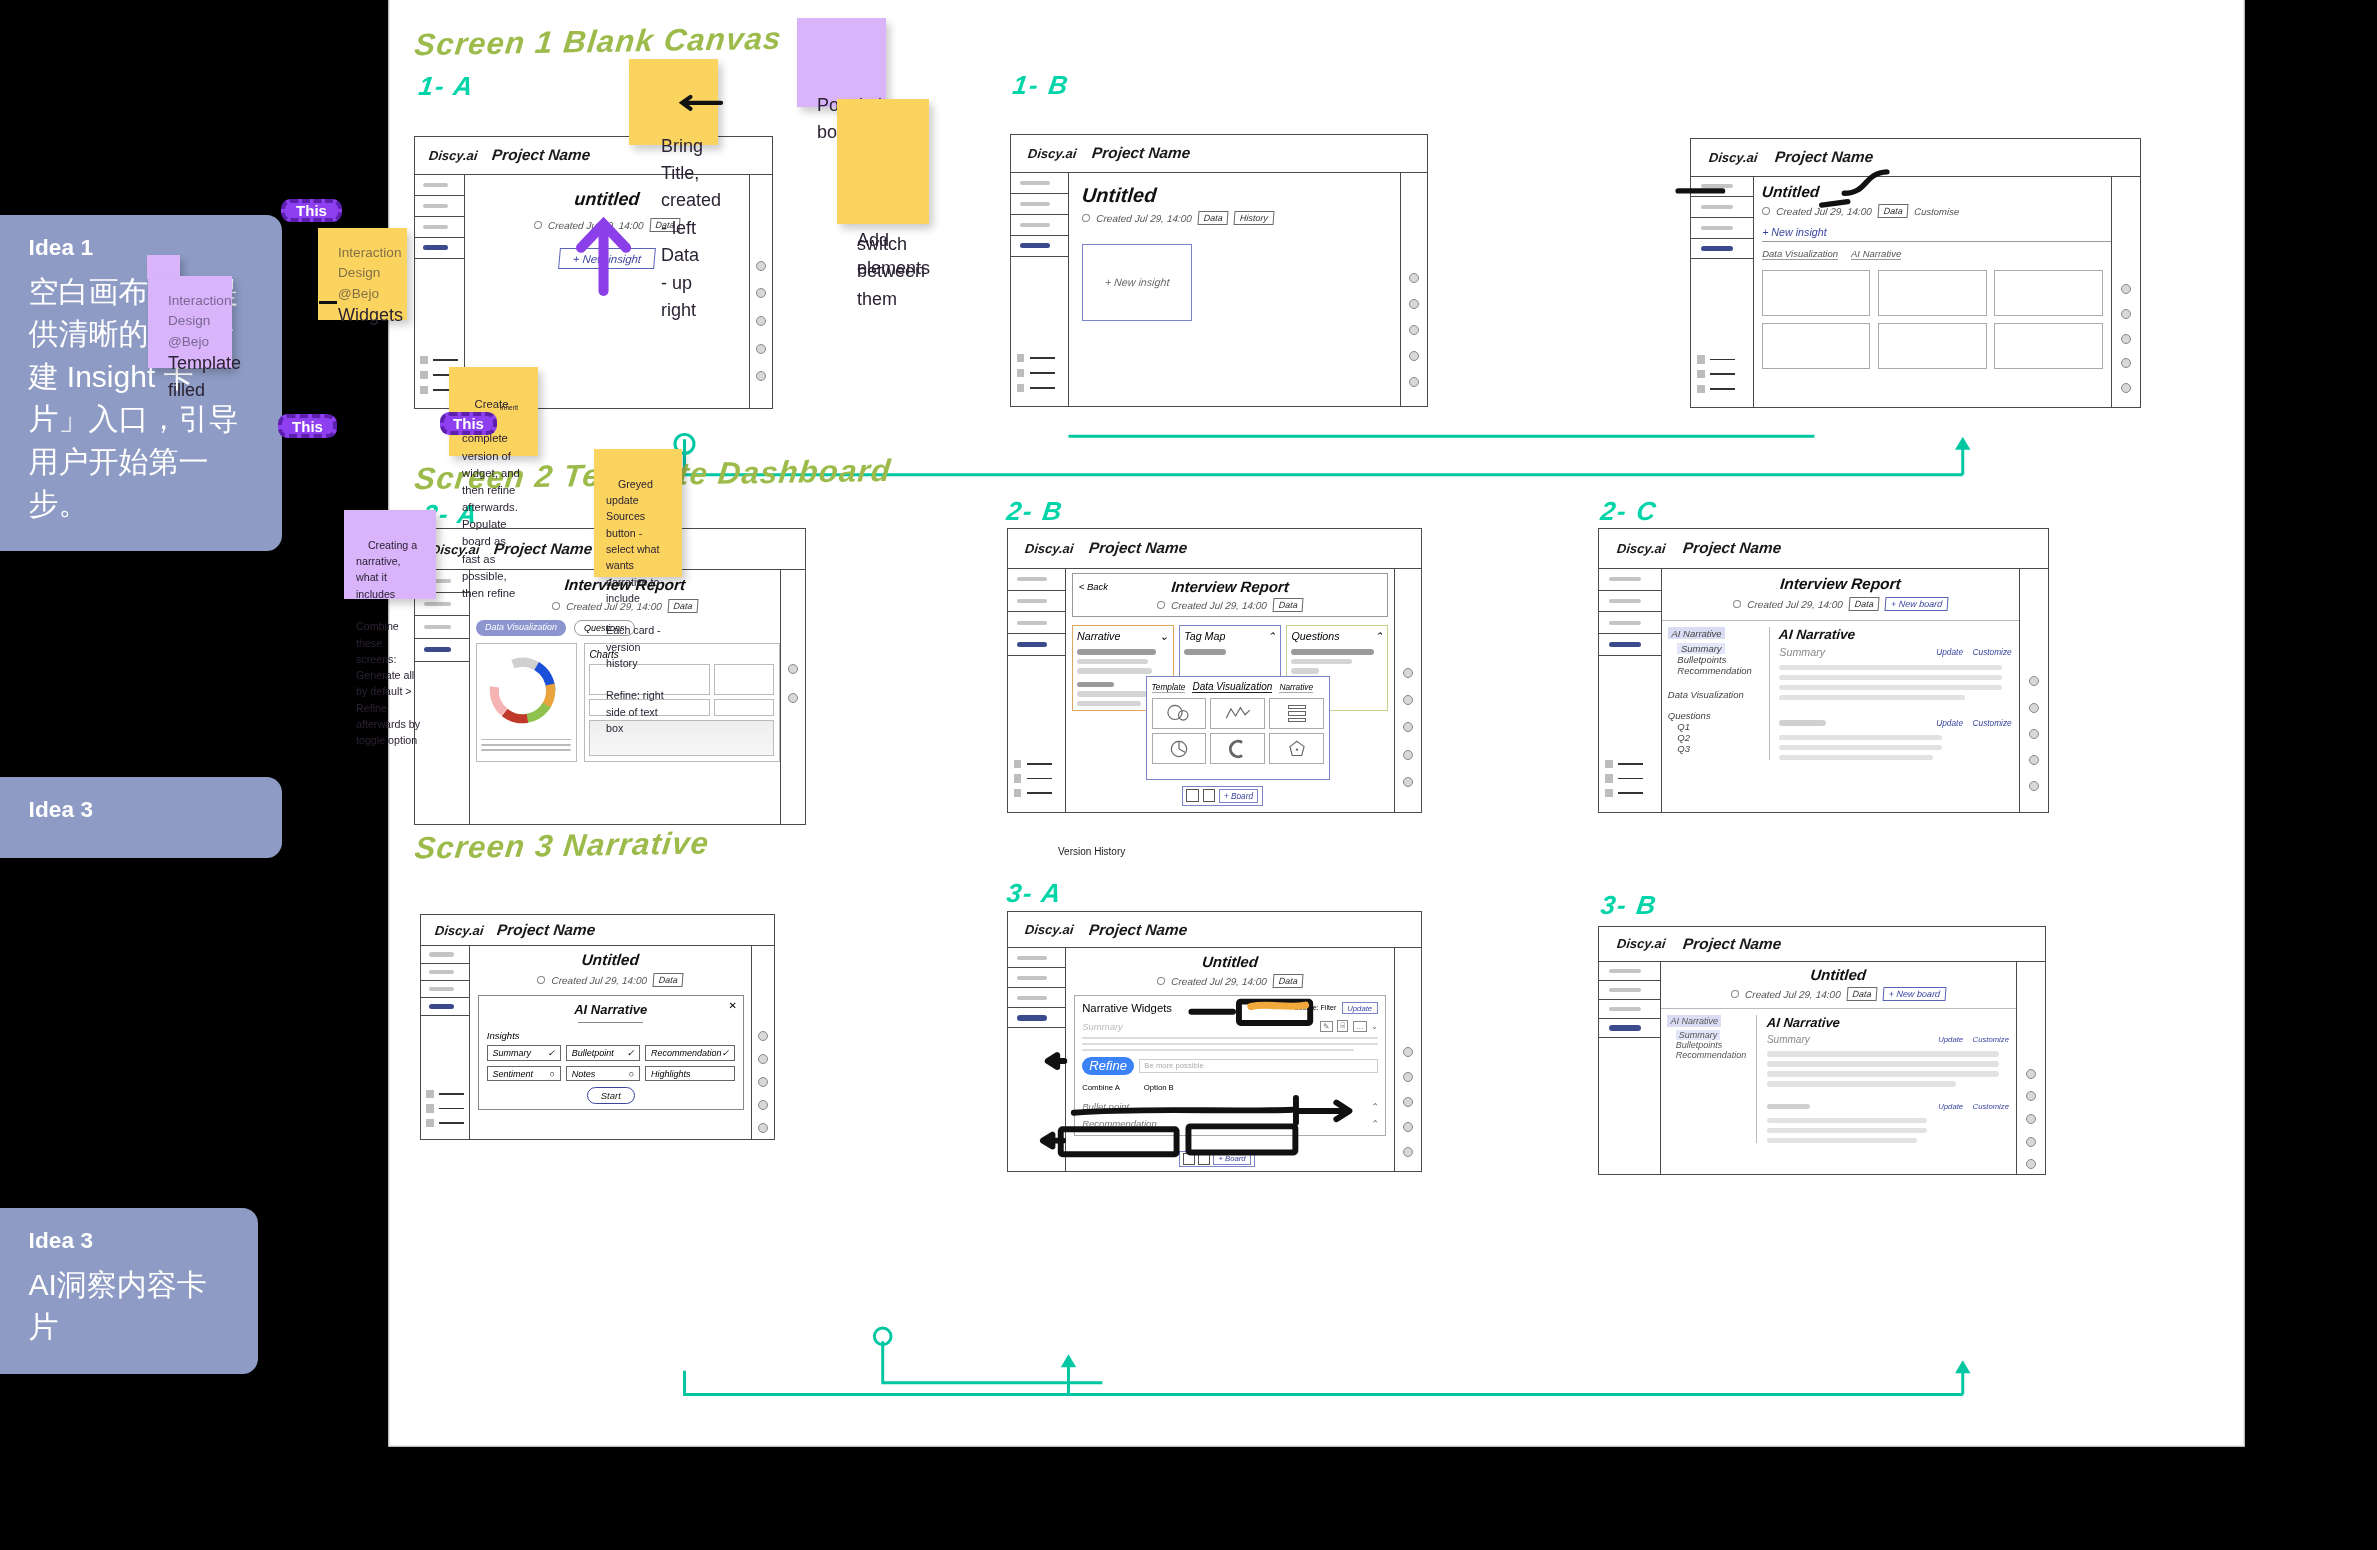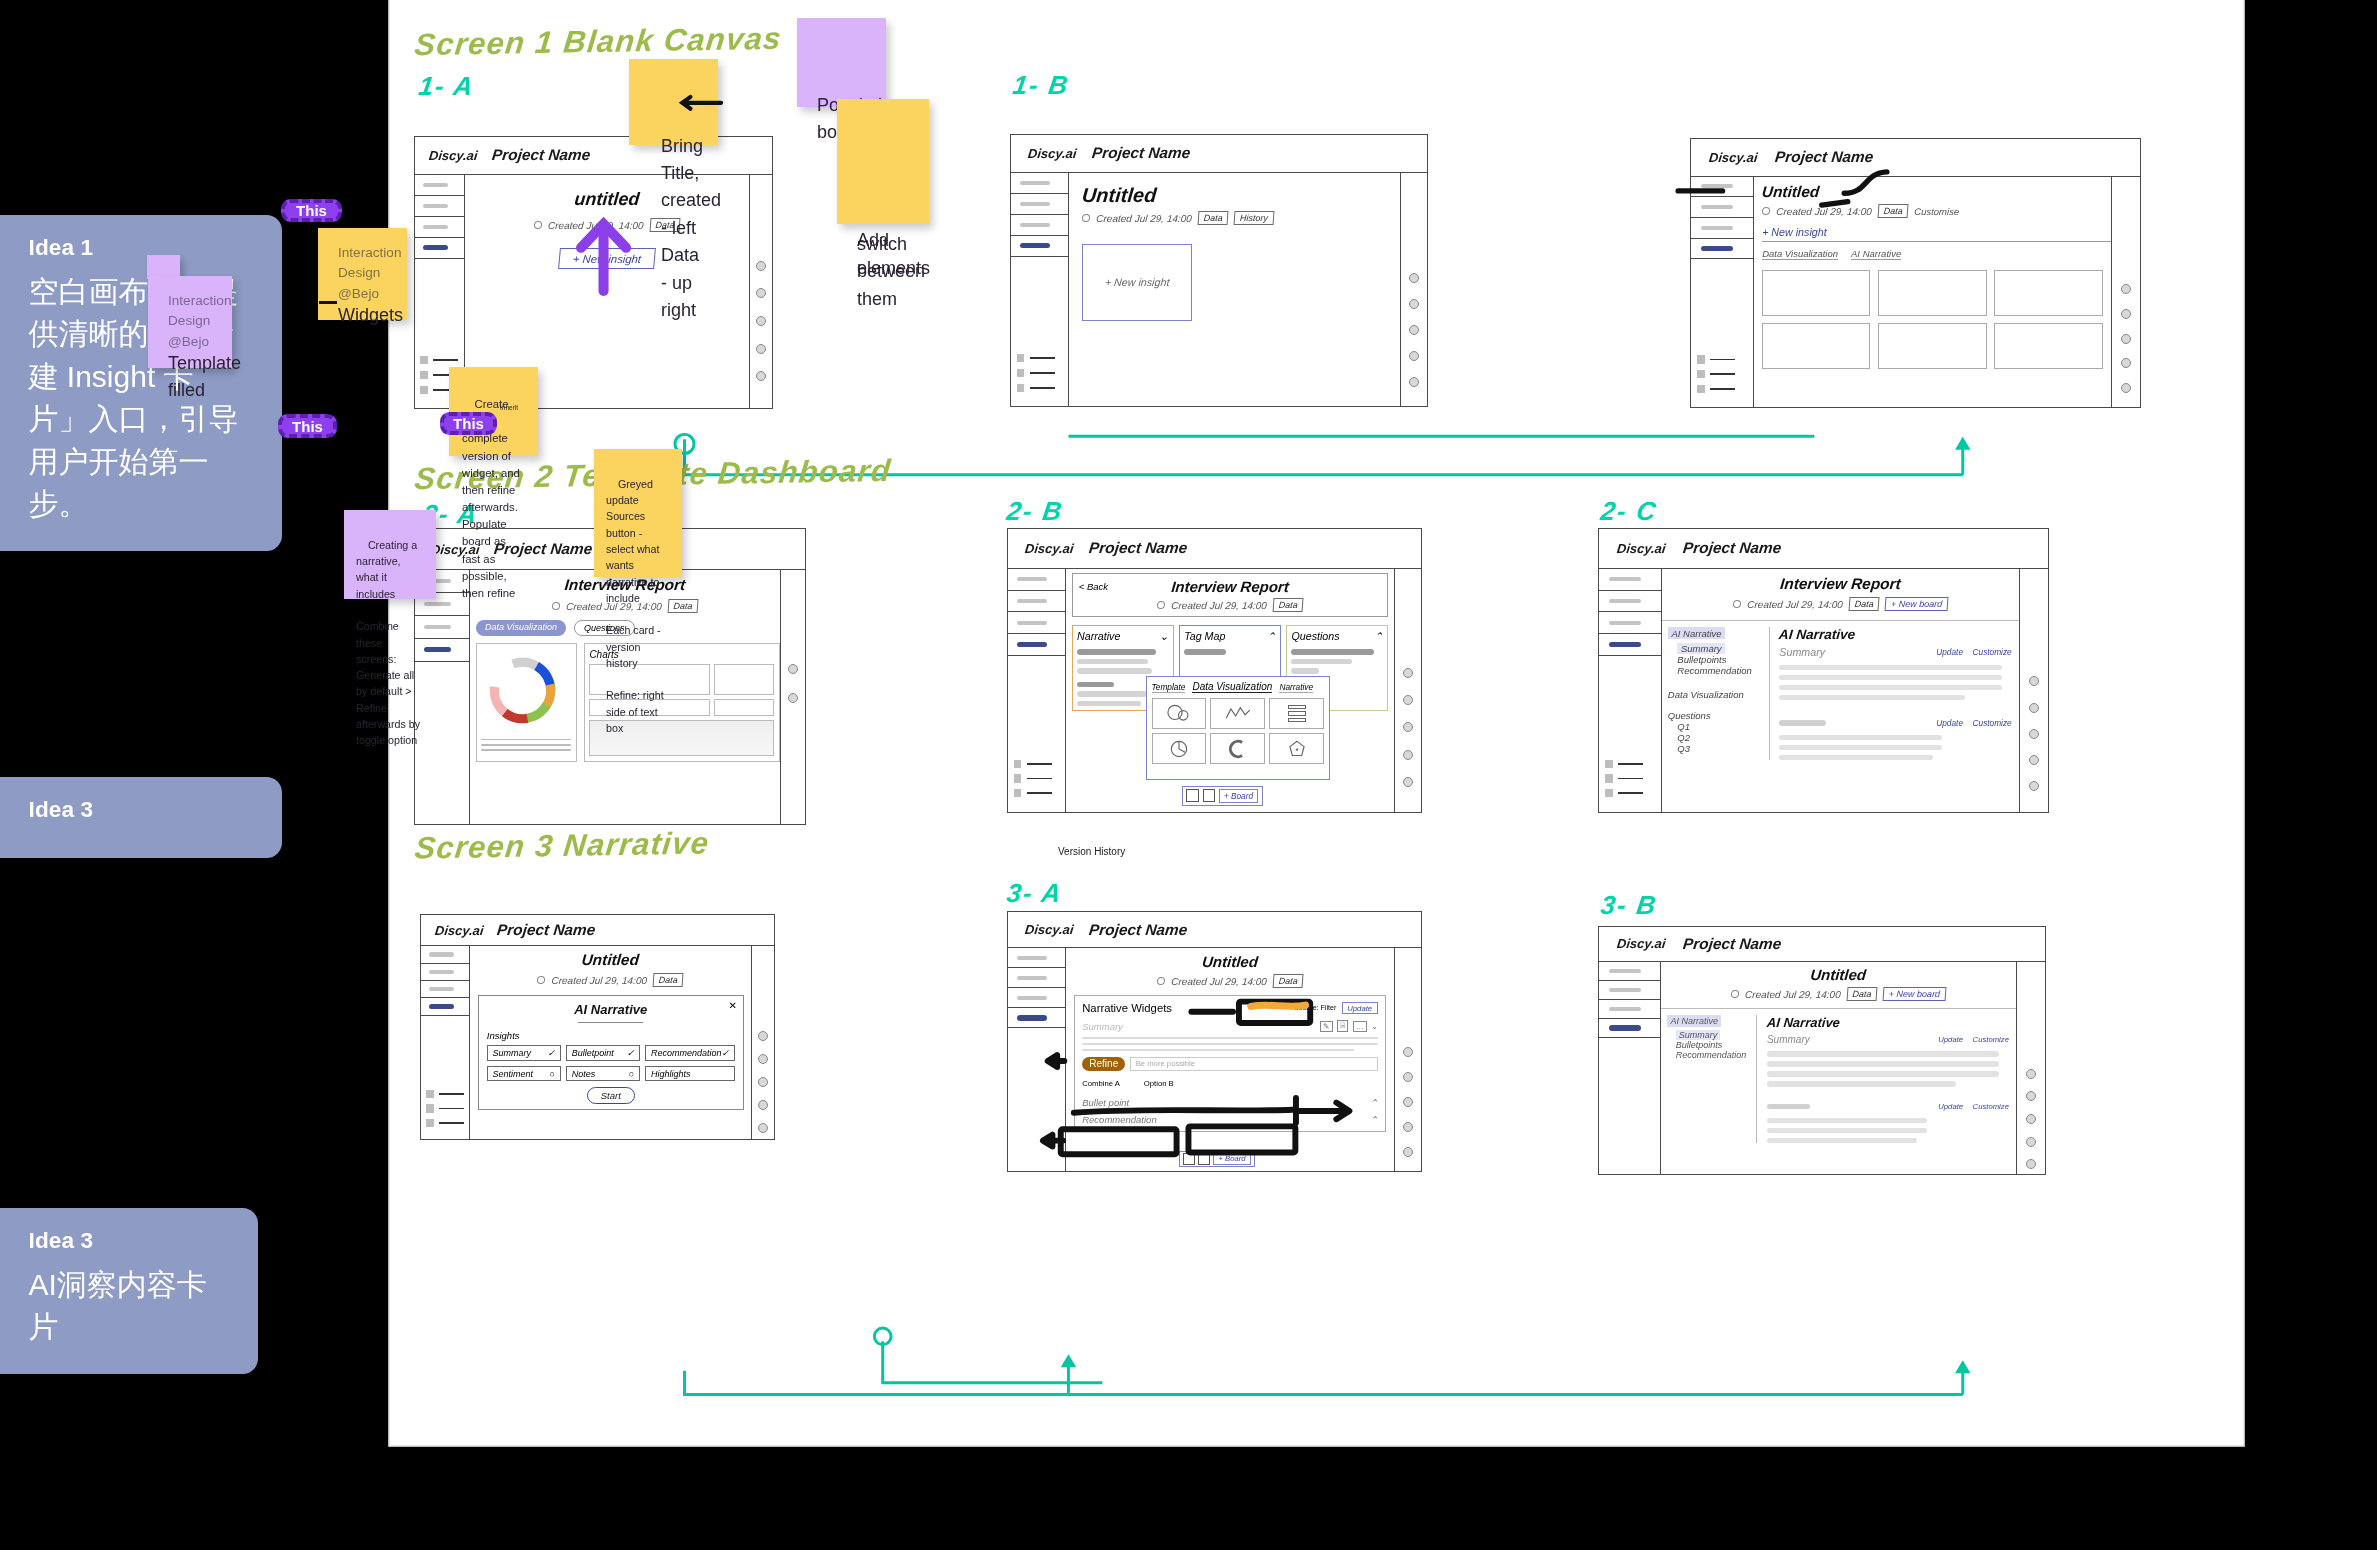--- a/index.html
+++ b/index.html
@@ -749,21 +749,21 @@
               <span style="border:0.6px solid #888;padding:0 2.4px;">✎</span>
               <span style="border:0.6px solid #888;padding:0 2.4px;">⌸</span>
               <span style="border:0.6px solid #888;padding:0 2.4px;">…</span>
               <span>⌄</span>
             </span>
           </div>
           <div class="gline" style="height:1.8px;background:#dcdcdc;margin-top:5.3px;"></div>
           <div class="gline" style="height:1.8px;background:#dcdcdc;margin-top:4.2px;"></div>
           <div class="gline" style="height:1.8px;background:#dcdcdc;margin-top:4.2px;width:92%;"></div>
           <div style="display:flex;gap:4.7px;align-items:center;margin-top:6px;">
-            <span style="background:#a16207;color:#fff;border-radius:593px;padding:1.2px 7.1px;font-size:10px;">Refine</span>
+            <span style="background:#3b82f6;color:#fff;border-radius:593px;padding:1.2px 7.1px;font-size:13px;font-style:italic;">Refine</span>
             <span style="flex:1;border:1.2px solid #ccc;font-size:7.7px;color:#aaa;padding:1.2px 4.7px;">Be more possible</span>
           </div>
           <div style="display:flex;gap:24px;margin-top:8.3px;font-size:7.7px;">
             <span>Combine A</span>
             <span>Option B</span>
           </div>
           <div style="display:flex;justify-content:space-between;margin-top:9.5px;font-size:9.5px;font-style:italic;color:#777;">
             <span>Bullet point</span>
               <span>⌃</span>
           </div>

